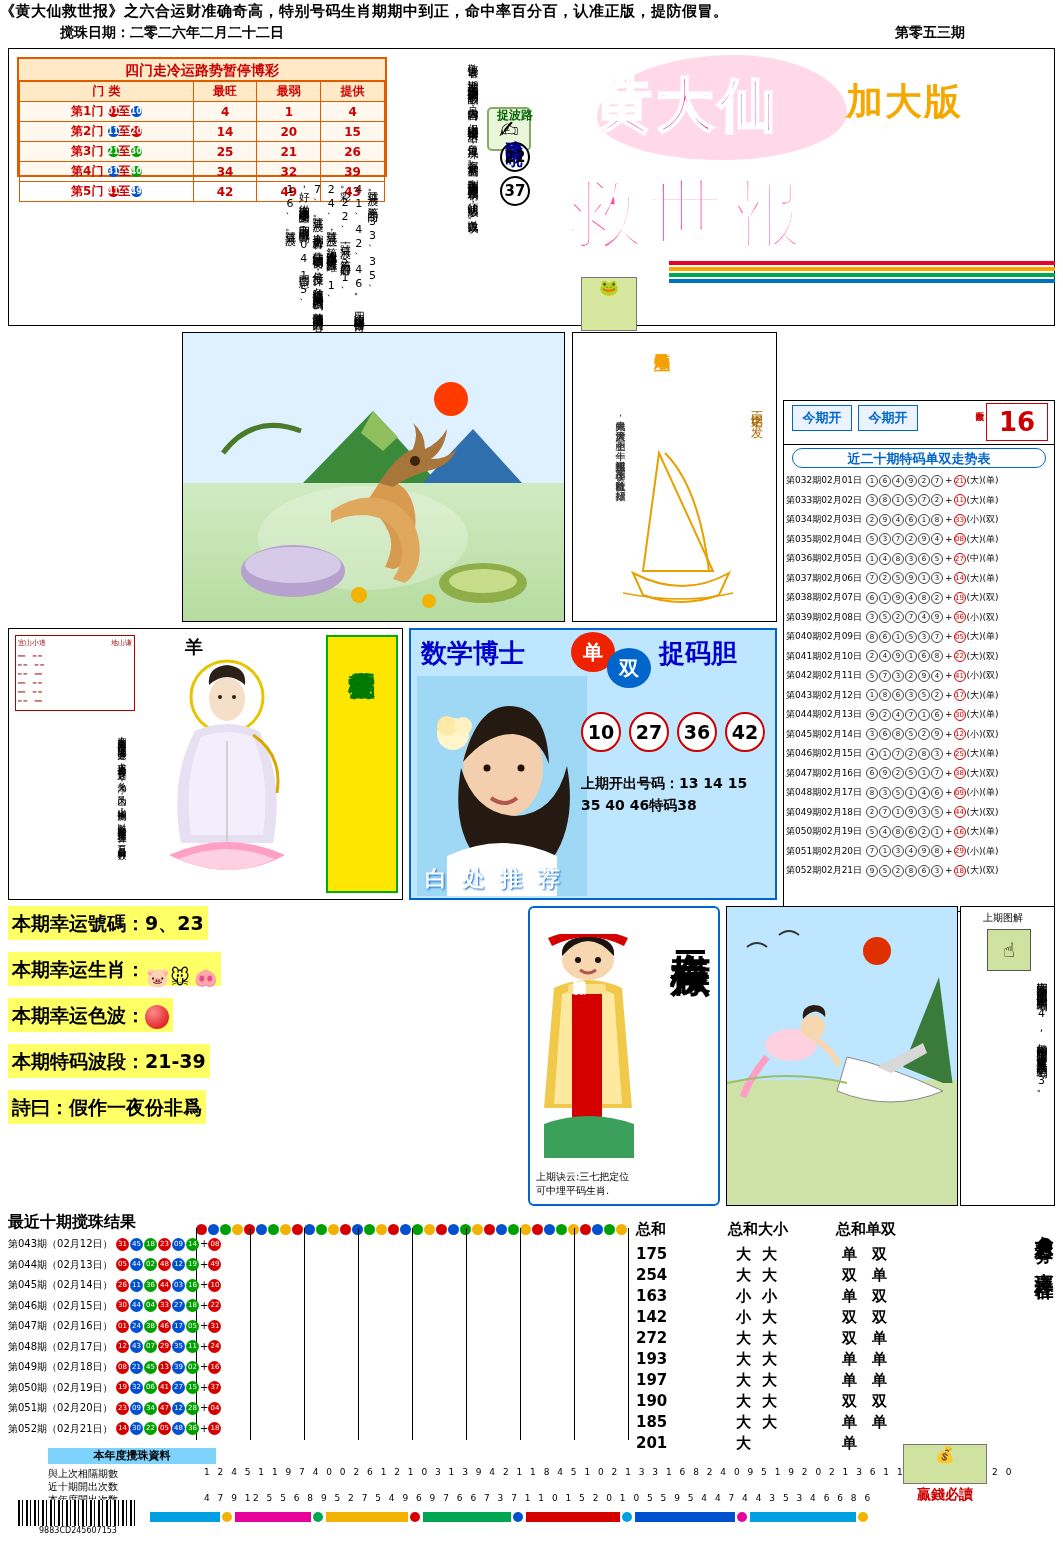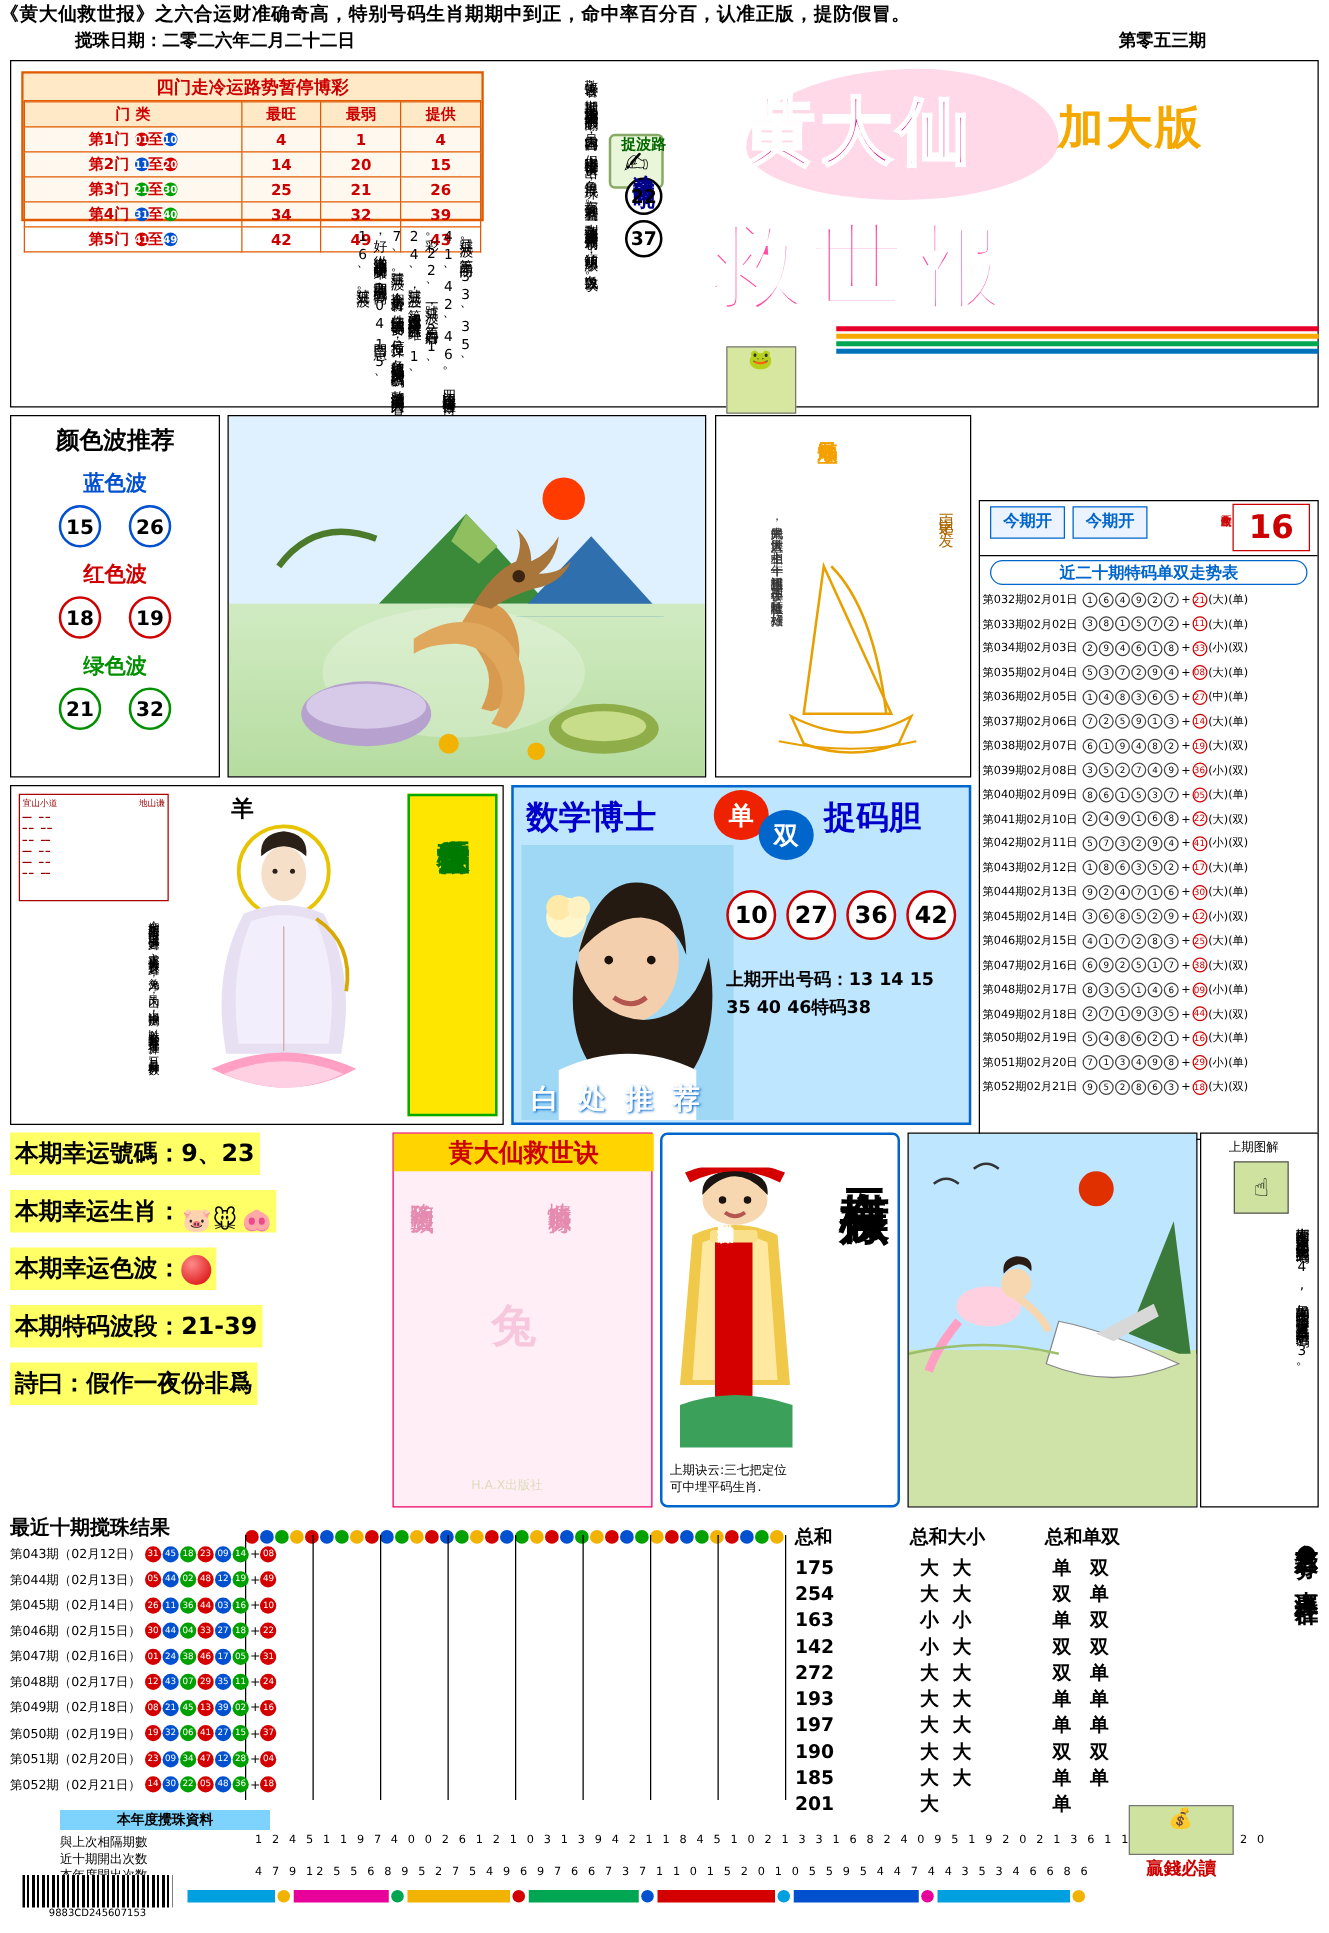--- a/index.html
+++ b/index.html
@@ -174,22 +174,22 @@
   .zeng-right {
     position:absolute; right:4px; top:6px; width:72px; height:258px;
     border:2px solid #0a0; background:#ffe600; text-align:center;
   }
   .zeng-right span {
     writing-mode:vertical-rl; text-orientation:upright;
     font-size:26px; font-weight:bold; color:#007a00; line-height:1.1;
     display:inline-block; margin-top:8px;
   }
   .zeng-tbl {
-    position:absolute; left:6px; top:6px; width:120px; height:86px;
-    border:1px solid #a00; font-size:6px; color:#900; padding:2px;font-family:Liberation Serif, serif;
+    position:absolute; left:6px; top:6px; width:120px; height:76px;
+    border:1px solid #a00; font-size:6px; color:#900; padding:2px;
   }
   .mathbox {
     position:absolute; left:409px; top:628px; width:368px; height:272px;
     border:2px solid #06c; background:#bfe6ff;
   }
   .mb-title { position:relative; height:44px; }
   .mb-t1 { position:absolute; left:10px; top:6px; font-size:26px; font-weight:bold; color:#00c; }
   .mb-pill {
     position:absolute; left:160px; top:2px; width:44px; height:40px; border-radius:50%;
     background:#e20; color:#fff; font-size:20px; font-weight:bold; text-align:center; line-height:40px;
@@ -412,31 +412,20 @@
     <div class="stripes">
       <div style="background:#e8002a"></div>
       <div style="background:#f7a800"></div>
       <div style="background:#00a651"></div>
       <div style="background:#0072bc"></div>
     </div>
     <div class="frogbox">🐸</div>
     <div class="frogcap">赢钱必读</div>
   </div>
 
-  <div class="colorwave">
-    <div class="cw-title">颜色波推荐</div>
-    <div id="cw-groups">
-        <div class="cw-sub" style="color: rgb(0, 80, 208);">蓝色波</div>
-        <div class="cw-balls"><span class="cw-ball" style="border-color: rgb(0, 80, 208); color: rgb(0, 0, 0);">15</span><span class="cw-ball" style="border-color: rgb(0, 80, 208); color: rgb(0, 0, 0);">26</span></div>
-        <div class="cw-sub" style="color: rgb(208, 0, 0);">红色波</div>
-        <div class="cw-balls"><span class="cw-ball" style="border-color: rgb(208, 0, 0); color: rgb(0, 0, 0);">18</span><span class="cw-ball" style="border-color: rgb(208, 0, 0); color: rgb(0, 0, 0);">19</span></div>
-        <div class="cw-sub" style="color: rgb(0, 144, 0);">绿色波</div>
-        <div class="cw-balls"><span class="cw-ball" style="border-color: rgb(0, 144, 0); color: rgb(0, 0, 0);">21</span><span class="cw-ball" style="border-color: rgb(0, 144, 0); color: rgb(0, 0, 0);">32</span></div>
-      </div>
-  </div>
 
   <div class="pic-deer">
     <svg width="383" height="290" viewBox="0 0 383 290">
       <circle cx="268" cy="66" r="17" fill="#ff3b00"></circle>
       <path d="M120 150 L190 78 L255 150 Z" fill="#3a8a3a"></path>
       <path d="M190 78 L215 104 L200 118 L178 100 Z" fill="#8fbf5f"></path>
       <path d="M230 160 L290 96 L348 160 Z" fill="#2f6fae"></path>
       <path d="M0 150 L383 150 L383 160 L0 160 Z" fill="#cfeac0"></path>
       <ellipse cx="180" cy="205" rx="105" ry="52" fill="#ffffff" opacity="0.25"></ellipse>
       <g>
@@ -569,27 +558,20 @@
       <span class="hl"><span>本期幸运色波：</span><span class="redball"></span></span>
     </div>
     <div class="row">
       <span class="hl"><span>本期特码波段：</span><span>21-39</span></span>
     </div>
     <div class="row">
       <span class="hl"><span>詩曰：</span><span>假作一夜份非爲</span></span>
     </div>
   </div>
 
-  <div class="pinkbox">
-    <div class="pb-banner">黄大仙救世诀</div>
-    <div class="pb-v1 vtext" style="font-size:19px;color:#e58bb0;">狗随主子街头威</div>
-    <div class="pb-v2 vtext" style="font-size:19px;color:#e58bb0;">情非所以顺势行</div>
-    <div class="pb-rabbit">兔</div>
-    <div class="pb-mark">H.A.X出版社</div>
-  </div>
 
   <div class="scrollbox">
     <svg width="100" height="230" viewBox="0 0 100 230" style="position:absolute;left:8px;top:26px;">
       <ellipse cx="50" cy="26" rx="26" ry="20" fill="#f6d7b0"></ellipse>
       <path d="M24 22 q26 -30 52 0 q2 -18 -26 -20 q-28 2 -26 20z" fill="#1c1410"></path>
       <path d="M14 12 q36 -18 72 0 l4 -8 q-40 -16 -80 0z" fill="#d40000"></path>
       <circle cx="40" cy="26" r="3" fill="#1c1410"></circle>
         <circle cx="60" cy="26" r="3" fill="#1c1410"></circle>
       <path d="M42 36 q8 6 16 0" stroke="#b4564f" stroke-width="3" fill="none"></path>
       <path d="M16 54 q34 -16 68 0 l10 120 l-88 0z" fill="#f0c94a"></path>

